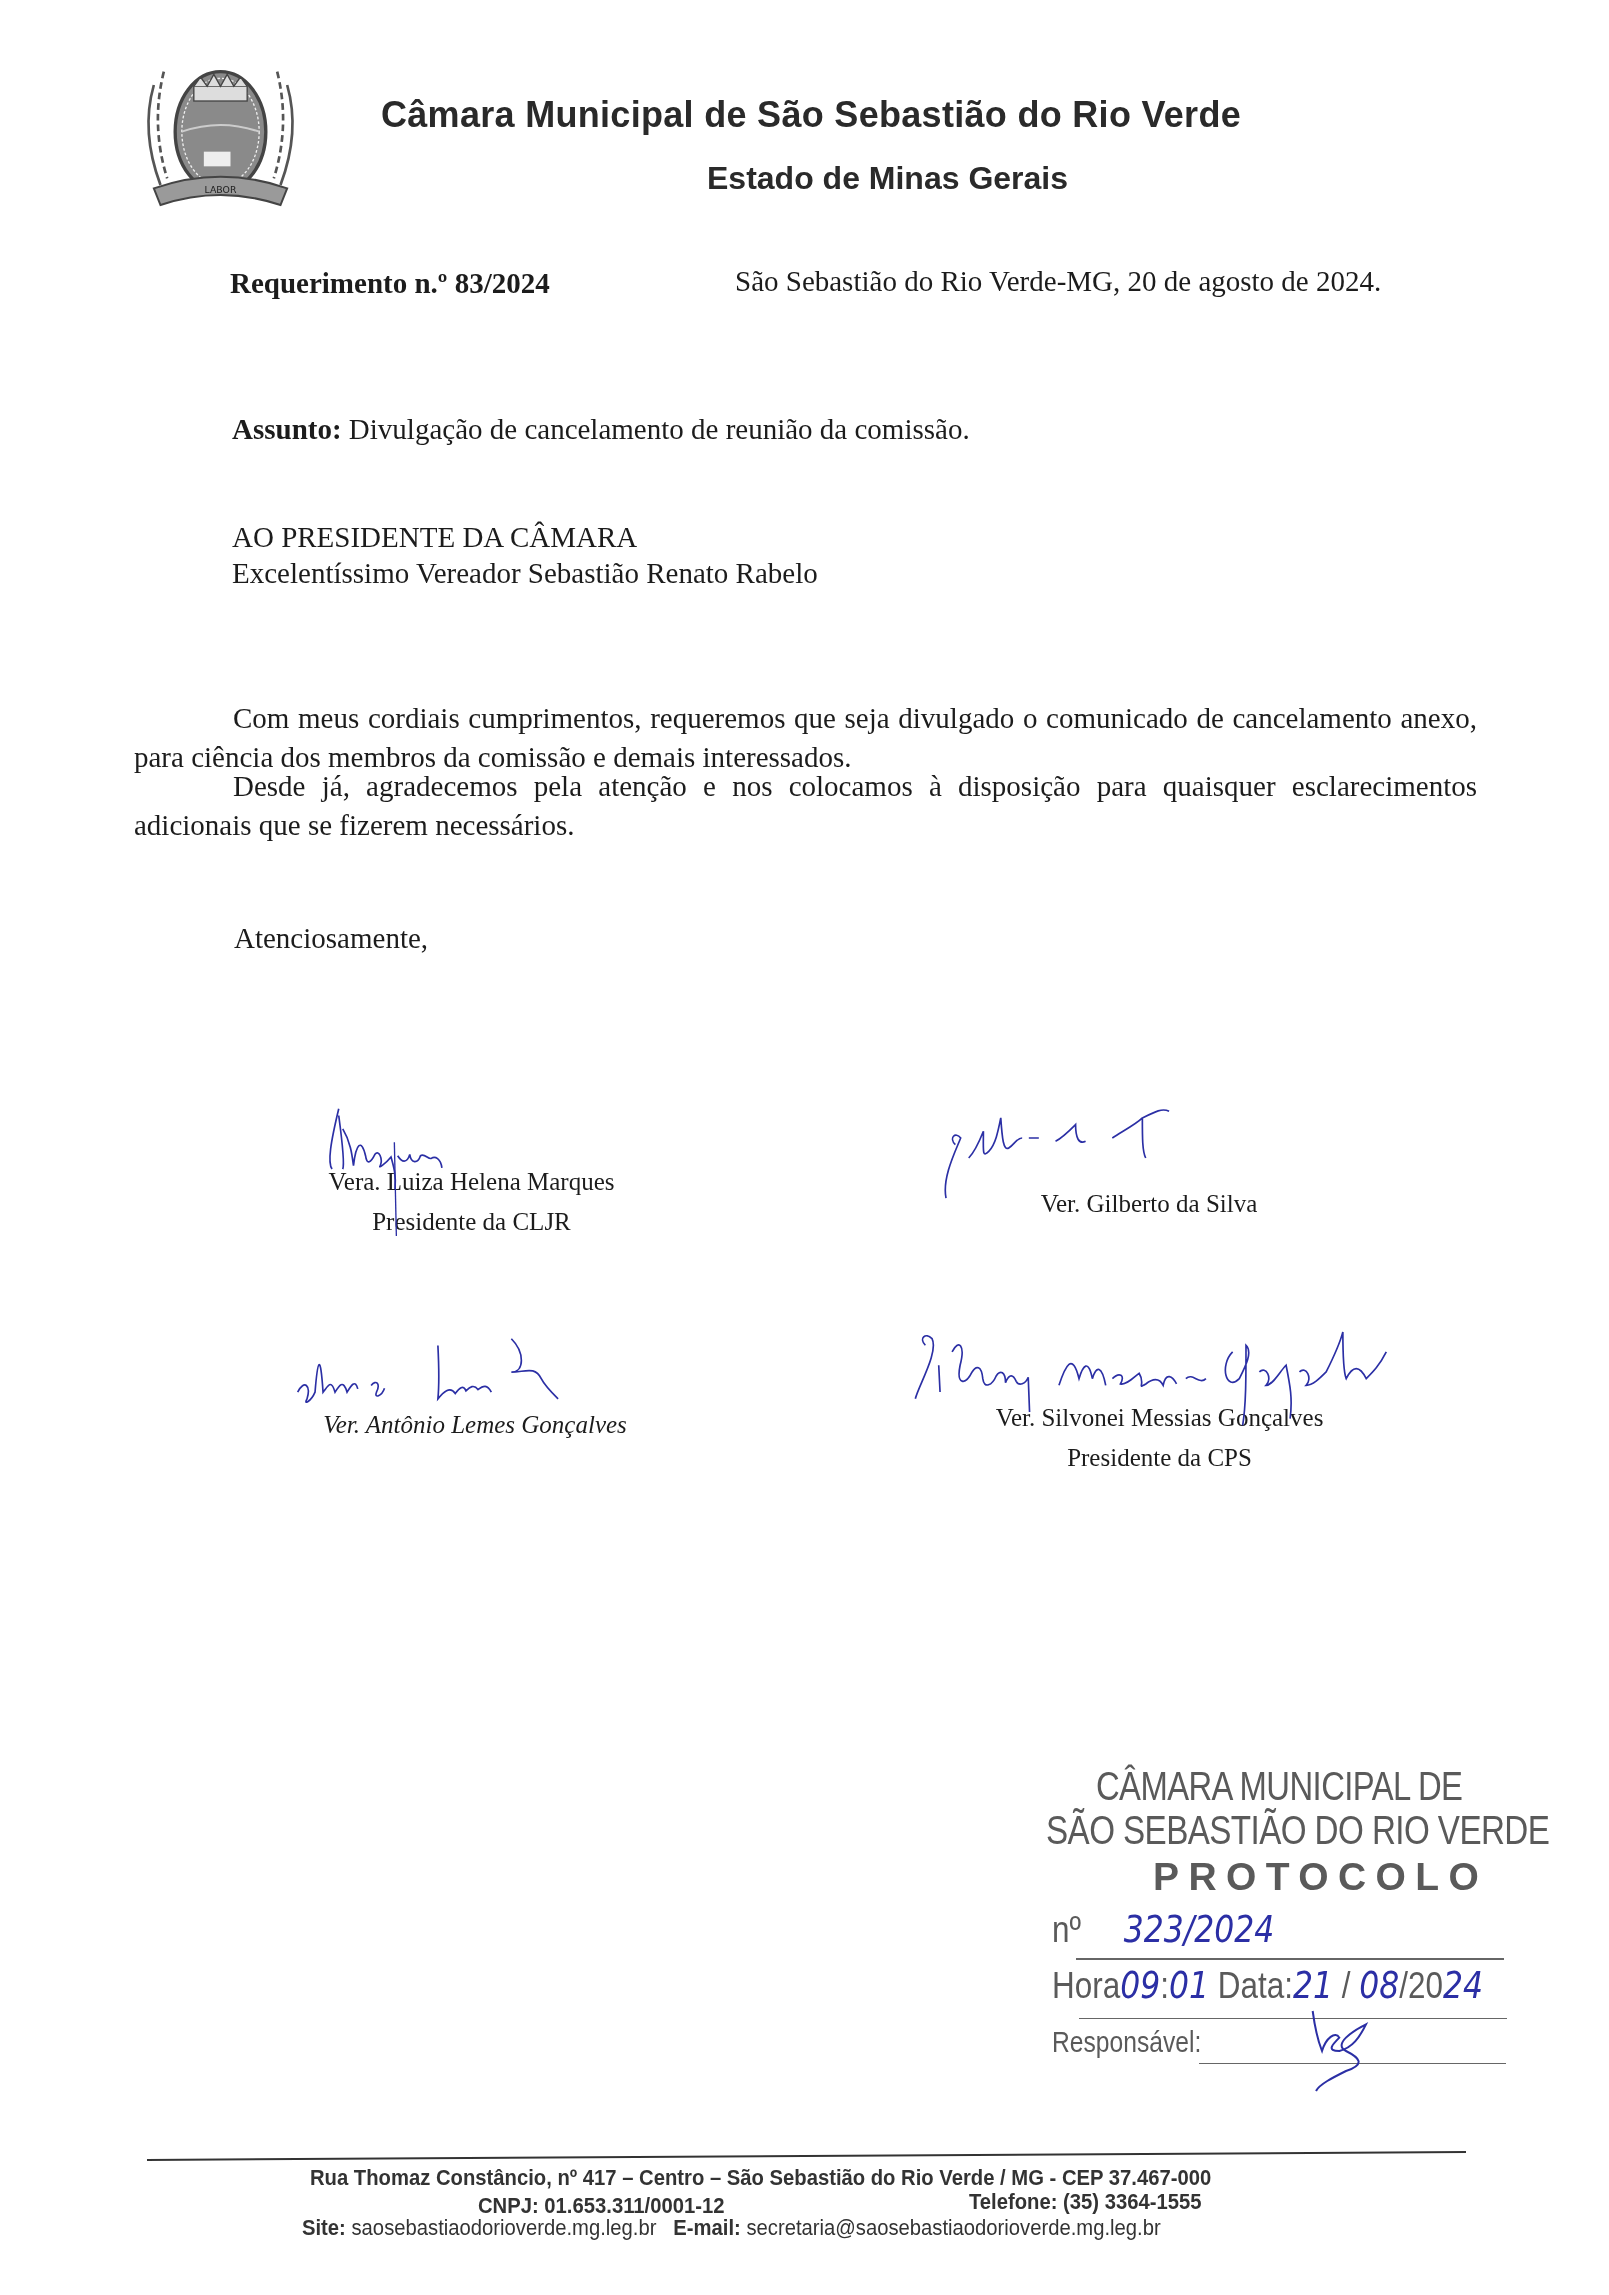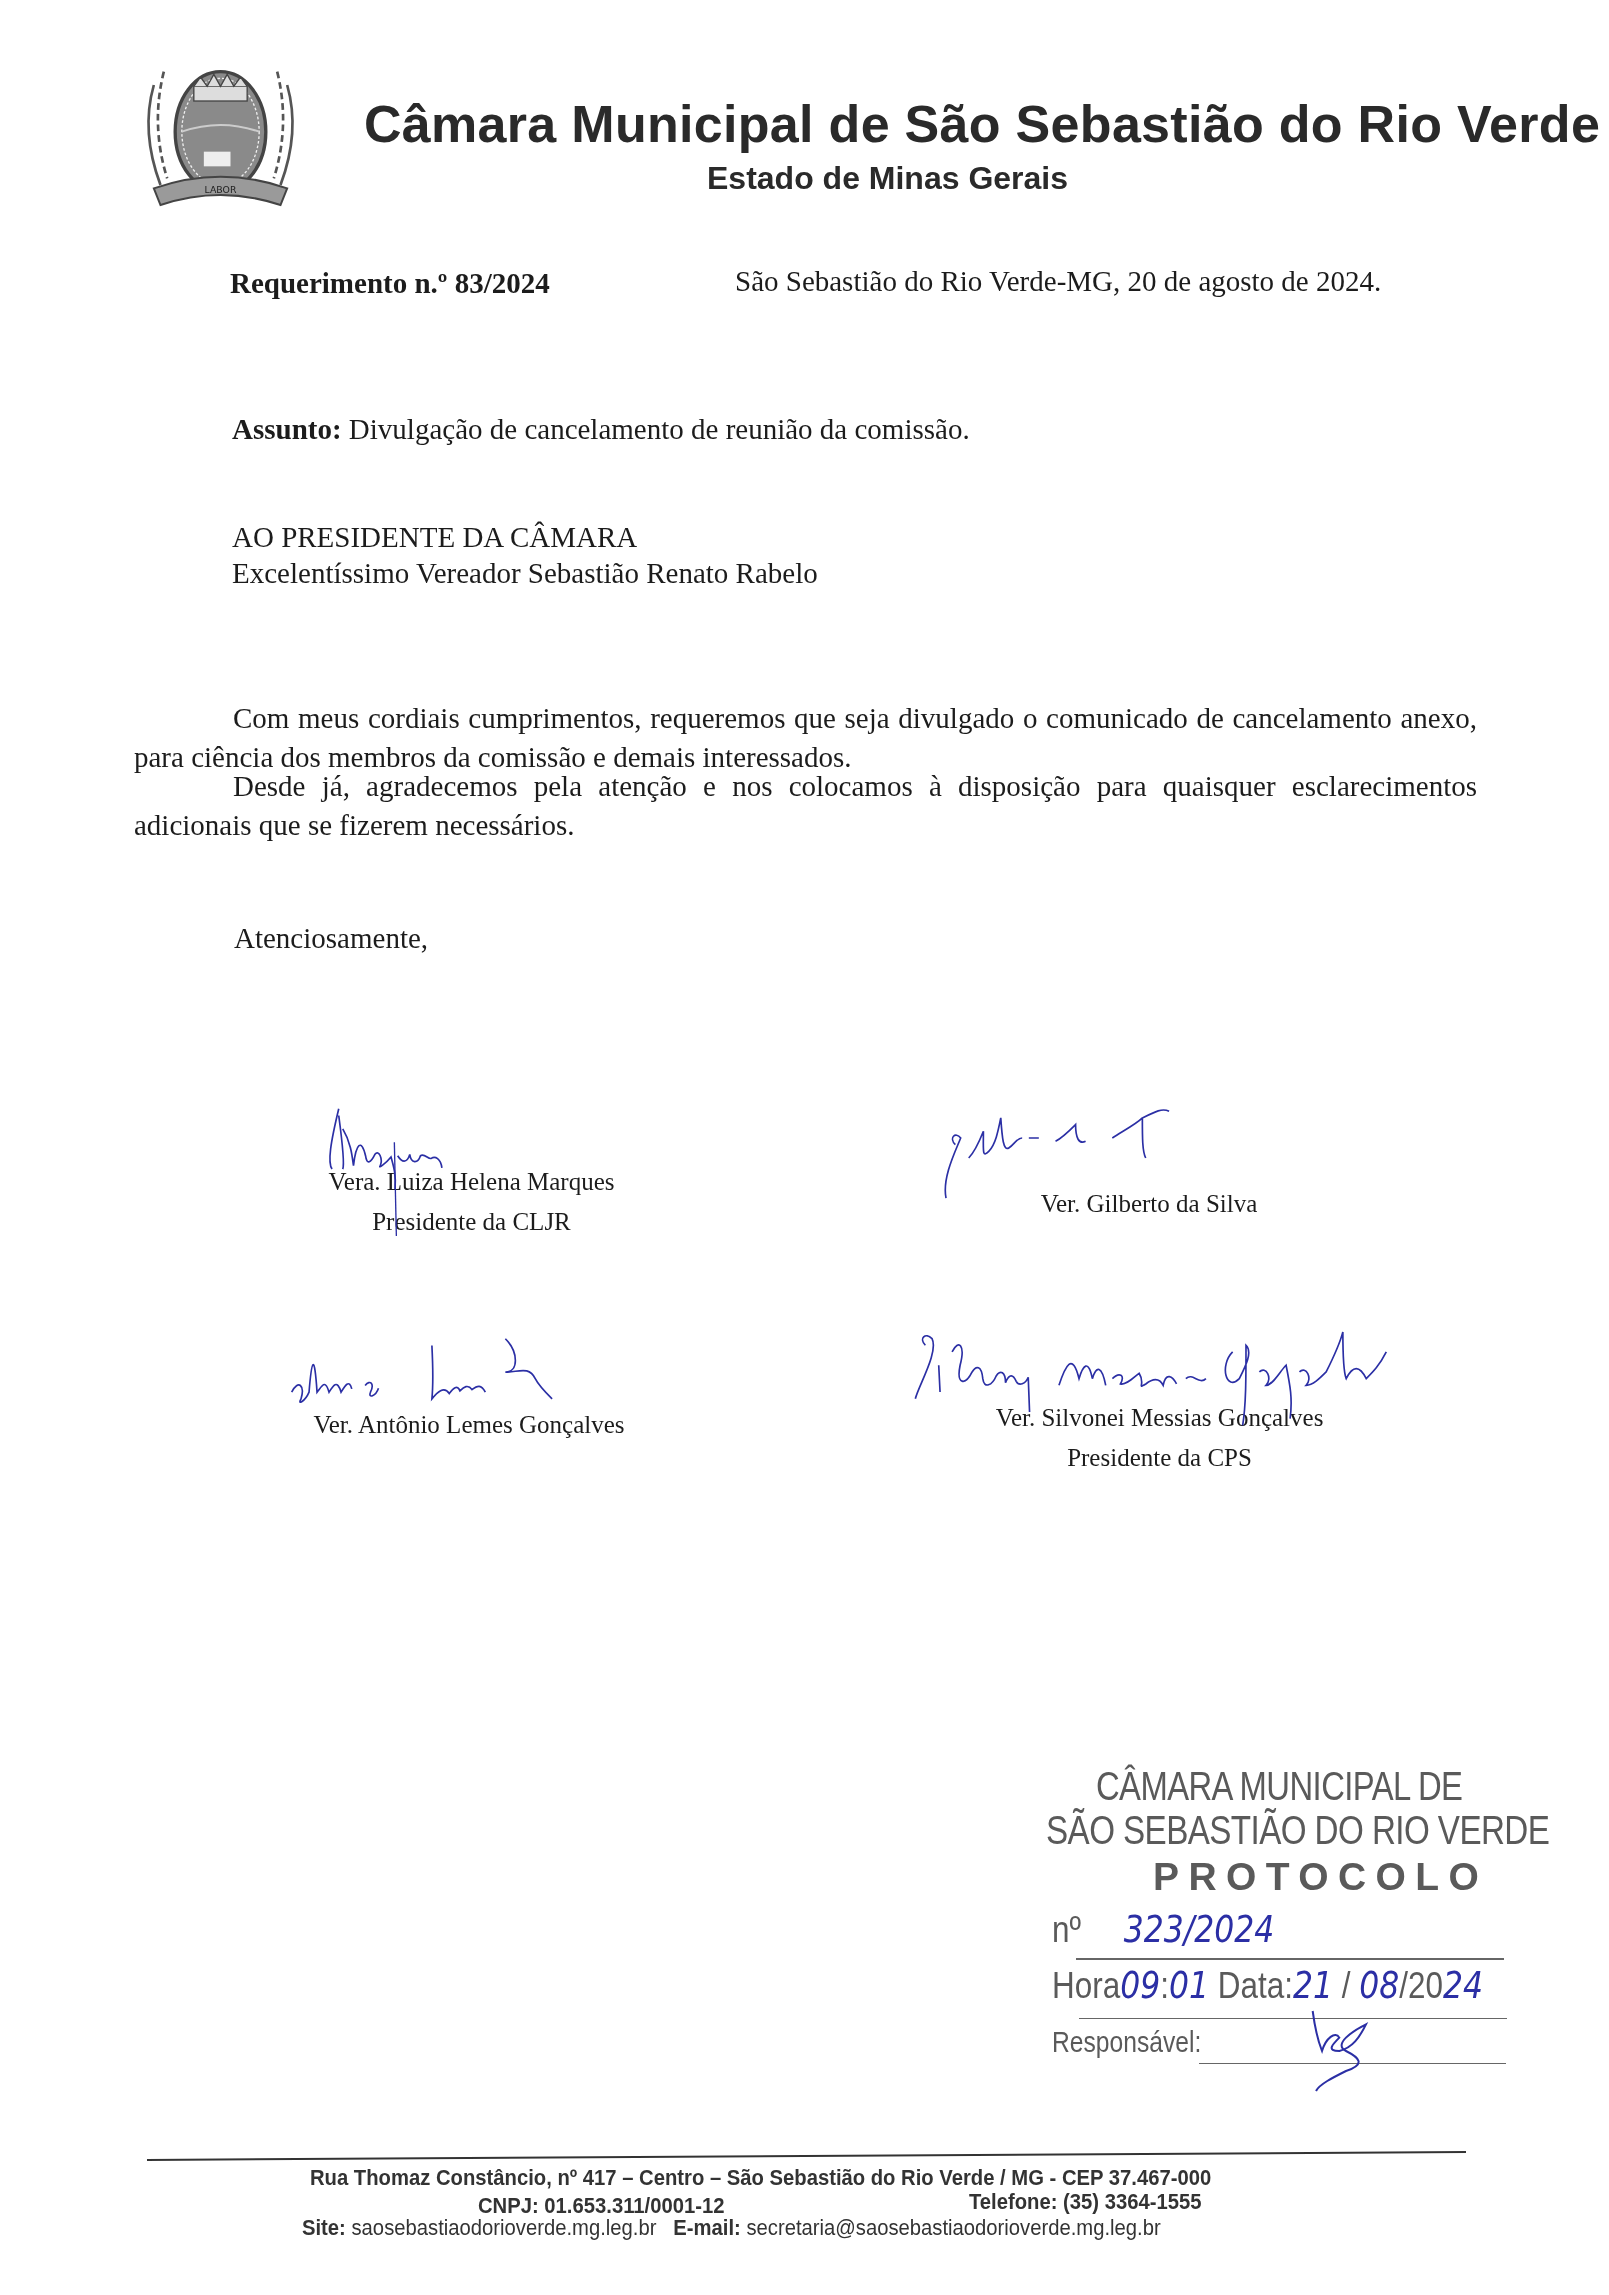--- a/index.html
+++ b/index.html
@@ -3,21 +3,21 @@
 <meta charset="utf-8">
 <style>
   html, body { margin: 0; padding: 0; background: #ffffff; }
   body { width: 1609px; height: 2295px; position: relative; overflow: hidden; color: #1c1c1c; }
   .serif { font-family: "Liberation Serif", "DejaVu Serif", serif; }
   .sans { font-family: "Liberation Sans", "DejaVu Sans", sans-serif; }
   .abs { position: absolute; }
 
   
   #crest { left: 127px; top: 45px; width: 187px; height: 170px; }
-  #title { left: 364px; top: 94px; font-size: 52px; font-weight: bold; color: #2a2a2a; letter-spacing: 0.3px; white-space: nowrap; }
+  #title { left: 381px; top: 94px; font-size: 36px; font-weight: bold; color: #2a2a2a; letter-spacing: 0.3px; white-space: nowrap; }
   #subtitle { left: 707px; top: 160px; font-size: 32px; color: #2a2a2a; white-space: nowrap; font-weight: bold; }
 
   
   #ref { left: 230px; top: 267px; font-size: 29px; font-weight: bold; white-space: nowrap; }
   #date { left: 723px; top: 265px; font-size: 29px; white-space: nowrap; margin-left: 12px; }
 
   #subject { left: 232px; top: 413px; font-size: 29px; white-space: nowrap; }
   #subject b { font-weight: bold; }
 
   #recipient1 { left: 232px; top: 521px; font-size: 29px; white-space: nowrap; }
@@ -27,21 +27,21 @@
   .para .indent { display: inline-block; width: 99px; }
   #para1 { top: 699px; }
   #para2 { top: 767px; }
   #closing { left: 234px; top: 922px; font-size: 29px; text-align: right; }
 
   
   .sig { position: absolute; text-align: center; font-size: 25px; line-height: 40px; white-space: nowrap; }
   .sig svg { position: absolute; overflow: visible; }
   #sig1 { left: 271px; top: 1162px; width: 401px; }
   #sig2 { left: 962px; top: 1184px; width: 374px; }
-  #sig3 { left: 252px; top: 1405px; width: 434px; }
+  #sig3 { left: 258px; top: 1405px; width: 434px; font-style: italic; }
   #sig4 { left: 919px; top: 1398px; width: 481px; }
 
   
   #stamp { left: 1039px; top: 1764px; width: 468px; height: 307px; color: #5a5a5a; }
   #stamp .l1 { position: absolute; left: 57px; top: 0; font-size: 40px; letter-spacing: -0.7px; white-space: nowrap; transform: scaleX(0.82); transform-origin: left; }
   #stamp .l2 { position: absolute; left: 6.7px; top: 44px; font-size: 40px; letter-spacing: -0.7px; white-space: nowrap; transform: scaleX(0.83); transform-origin: left; }
   #stamp .l3 { position: absolute; left: 114px; top: 91px; font-size: 39px; font-weight: bold; letter-spacing: 9.4px; white-space: nowrap; }
   #stamp .row { position: absolute; left: 13.4px; font-size: 37px; white-space: nowrap; transform: scaleX(0.85); transform-origin: left; }
   #stamp .hw { color: #2b2fa5; font-family: "DejaVu Sans", sans-serif; font-style: italic; }
   #stamp .line { position: absolute; height: 2px; background: #666; }

